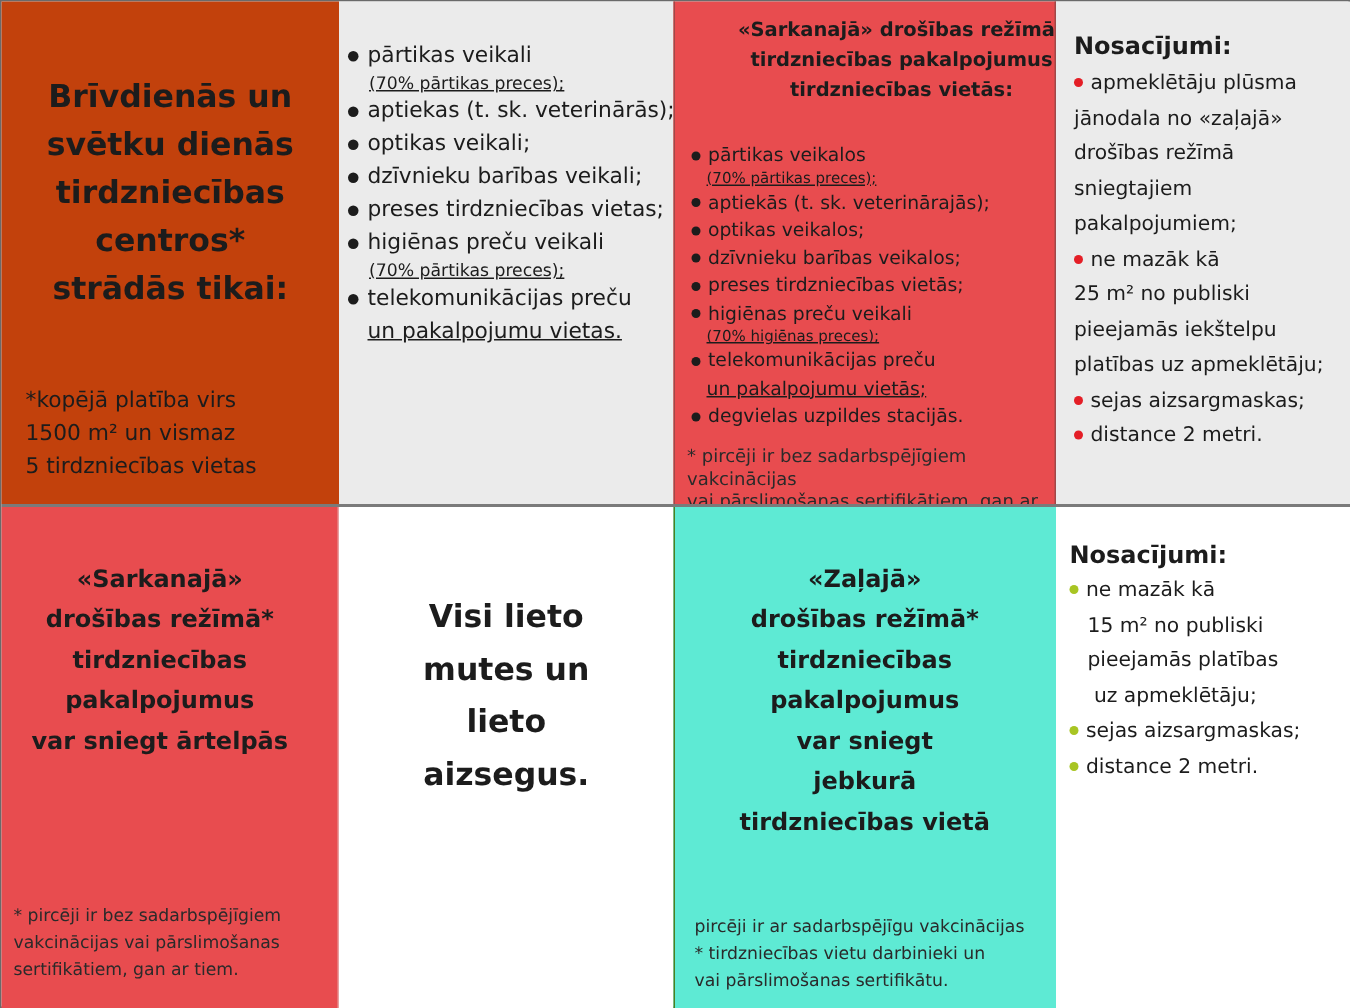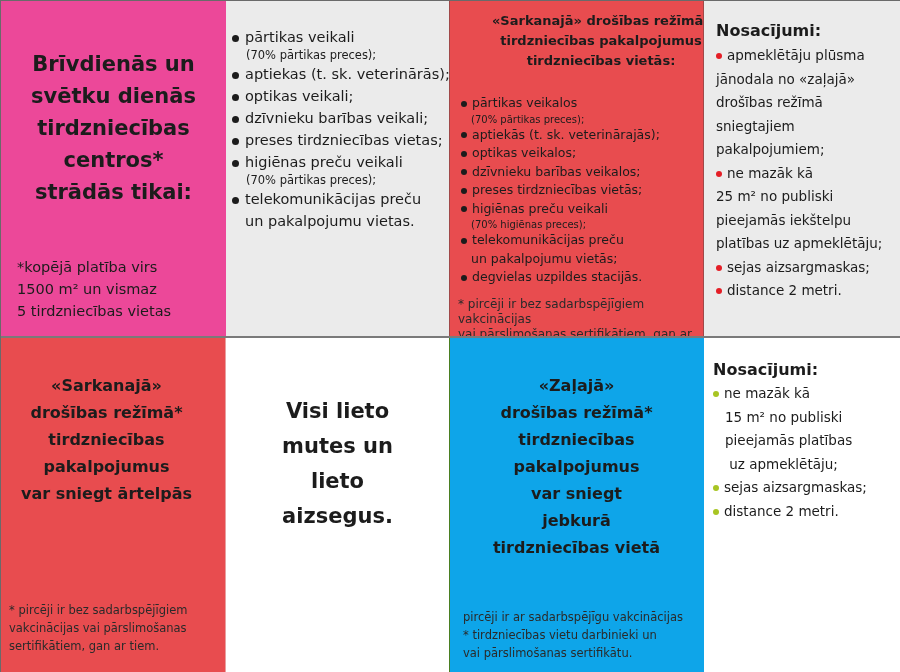--- a/index.html
+++ b/index.html
@@ -7,44 +7,44 @@
     body { font-family: "DejaVu Sans", sans-serif; color: #1c1c1c; }
     .grid {
       position: relative;
       width: 900px; height: 672px;
       border: 1px solid #6a6a6a;
     }
     .cell {
       position: absolute;
       overflow: hidden;
     }
-    .blue { background: #ec4899; }
+    .blue { background: #c2410c; }
     .grey { background: #ebebeb; }
     .red { background: #e84c4f; }
-    .green { background: #0ea5e9; }
+    .green { background: #5eead4; }
     .white { background: #ffffff; }
 
     .hline { position: absolute; left: 0; width: 900px; height: 2px; background: #7a7a7a; top: 335px; }
     .vline { position: absolute; width: 1px; background: #9a5050; }
 
     .title-big {
       font-family: "DejaVu Sans", sans-serif;
       font-weight: bold;
       text-align: center;
       color: #1c1c1c;
     }
     .title-big span { display: block; }
     .list { list-style: none; }
     .list li { position: relative; }
     .bullet {
       display: inline-block;
       border-radius: 50%;
       vertical-align: middle;
     }
-    .sub { display: block; }
+    .sub { display: block; text-decoration: underline; }
   </style>
 </head>
 <body>
 
 <div class="grid">
 
   <div class="cell blue" style="left:0; top:0; width:225px; height:335px;">
     <div class="title-big" style="position:absolute; left:0; width:225px; top:47px; font-size:21px; line-height:32px;">
       <span>Brīvdienās un</span>
       <span>svētku dienās</span>

